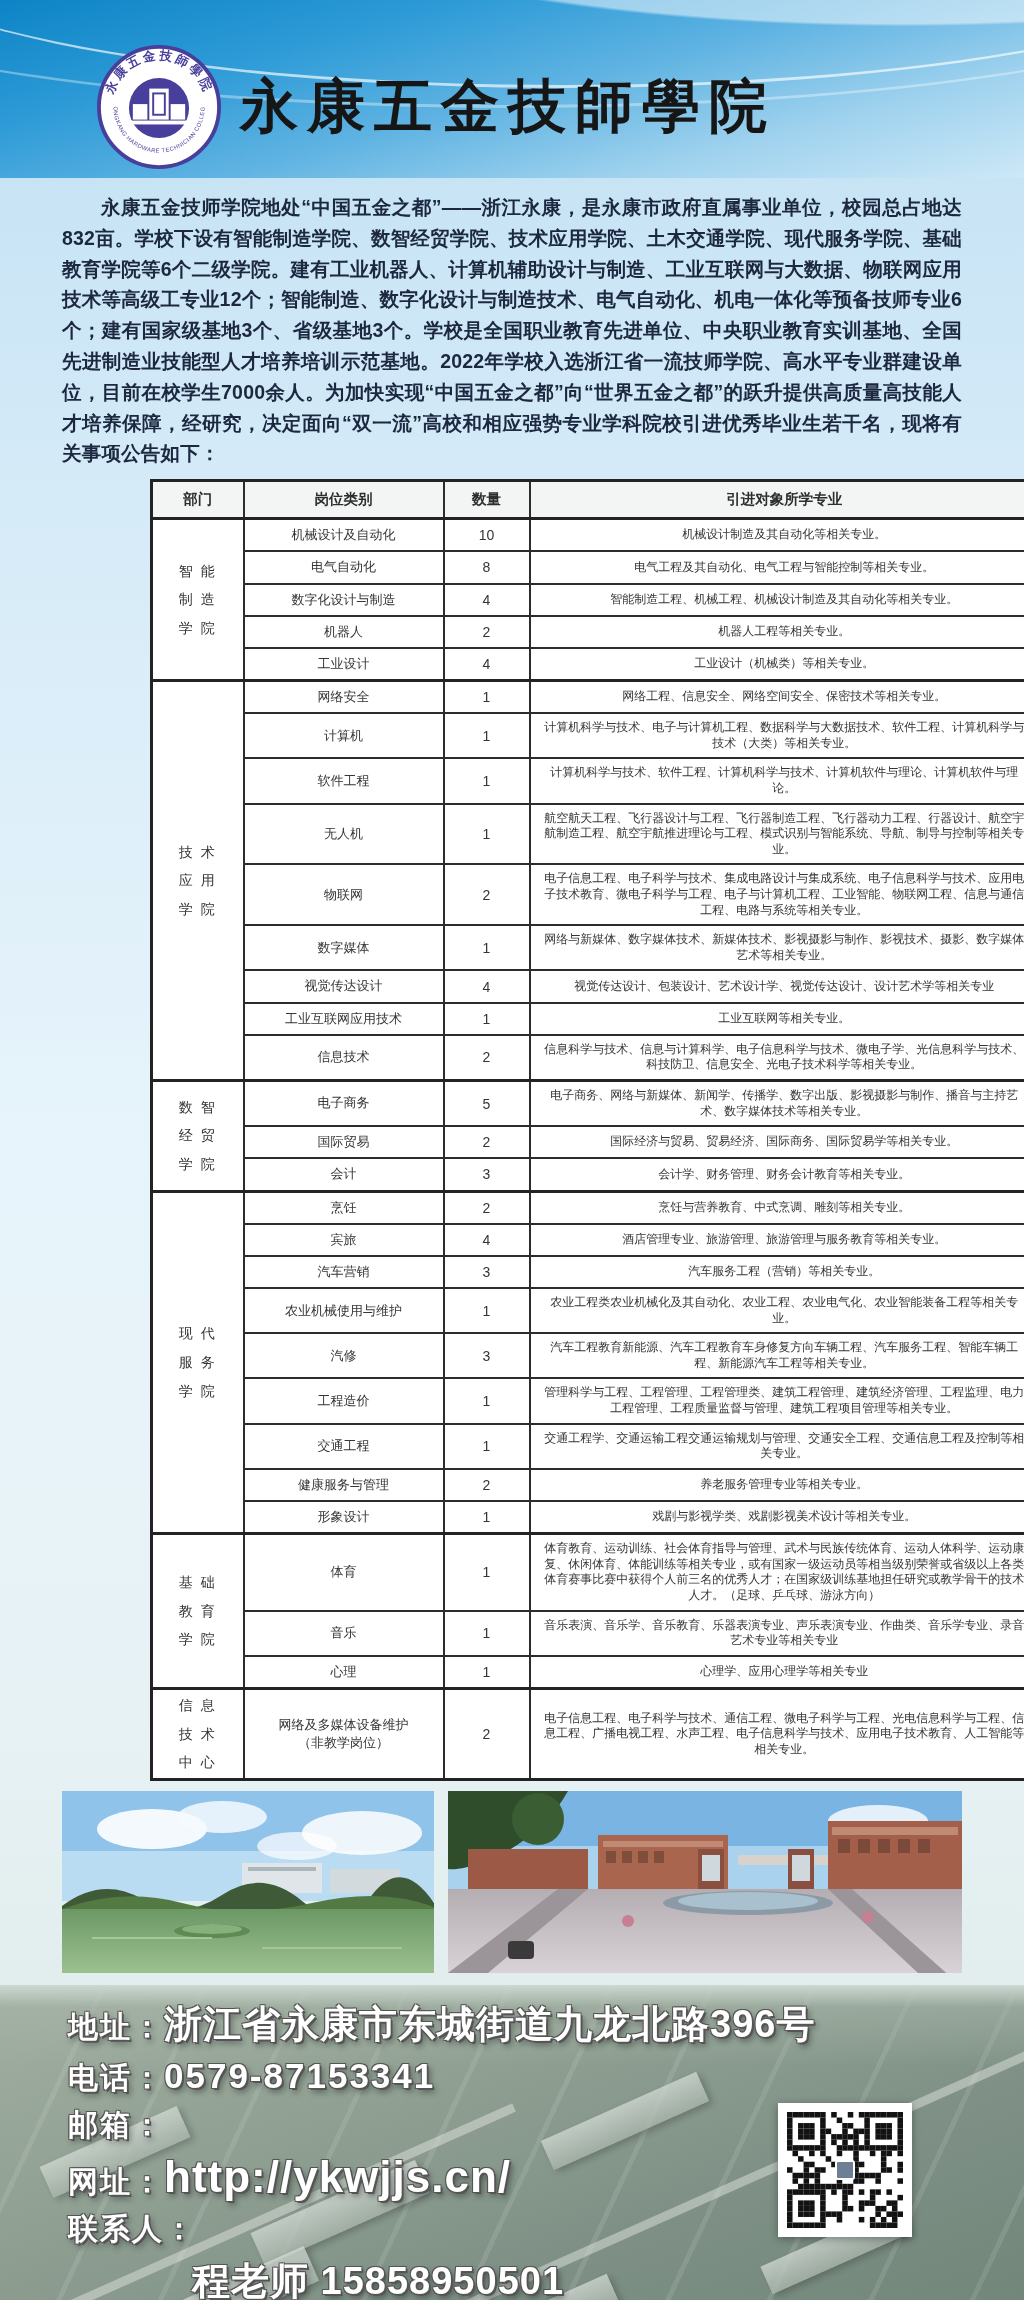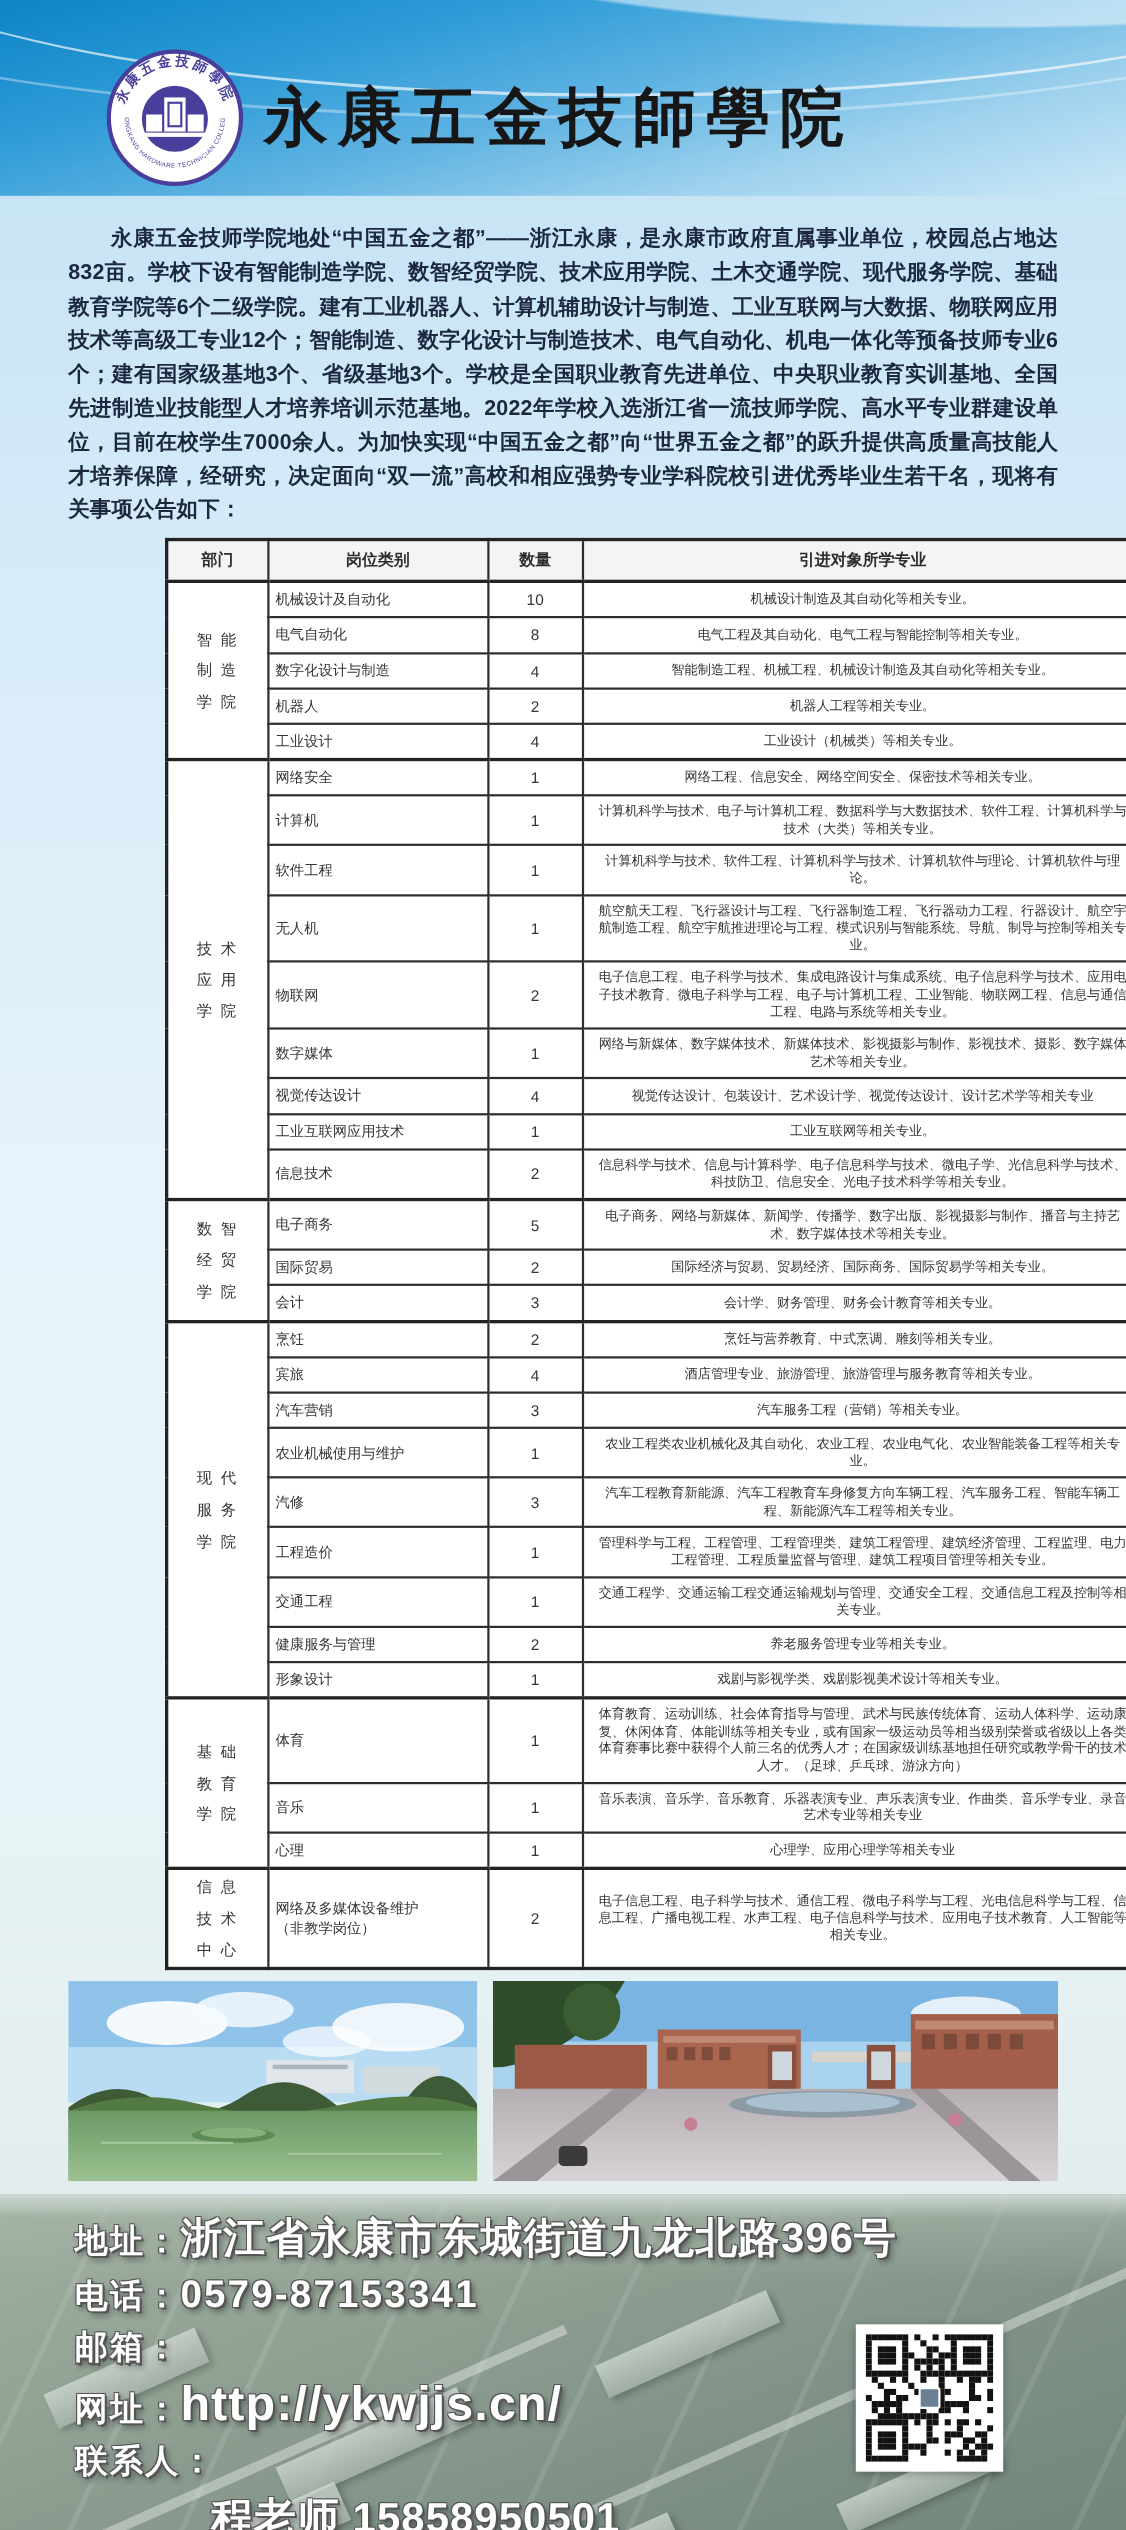--- a/index.html
+++ b/index.html
@@ -13,32 +13,32 @@
       radial-gradient(150% 120% at 10% -70%, rgba(255,255,255,.25) 55%, rgba(255,255,255,0) 56%),
       linear-gradient(165deg,#0d84c6 0%,#2e9bd7 28%,#5fb3e2 52%,#9fd2ee 76%,#cde8f7 100%);}
   .wave{position:absolute;border-radius:50%;border-bottom:3px solid rgba(255,255,255,.65);}
   .wave1{left:-15%;top:-215px;width:140%;height:300px;}
   .wave2{left:-25%;top:-175px;width:150%;height:280px;border-bottom-color:rgba(255,255,255,.35);}
   .brand{position:absolute;left:96px;top:44px;display:flex;align-items:center;gap:18px;}
   .logo{width:126px;height:126px;flex:0 0 auto;}
   .school-name{font-family:"DejaVu Serif","Liberation Serif",serif;font-size:58px;font-weight:bold;
     color:#161616;letter-spacing:9px;white-space:nowrap;}
   
-  .intro{margin:24px 62px 8px;font-size:19.5px;line-height:1.58;color:#1c2740;font-weight:700;
+  .intro{margin:14px 62px 8px;font-size:19.5px;line-height:1.58;color:#1c2740;font-weight:700;
     text-align:justify;text-indent:2em;letter-spacing:.2px;}
   
   .table-wrap{margin:2px auto 0;width:724px;}
   table.jobs{width:100%;border-collapse:collapse;table-layout:fixed;background:#ffffff;border:3px solid #232323;}
   table.jobs col.c-dept{width:92px;} table.jobs col.c-pos{width:200px;}
   table.jobs col.c-cnt{width:86px;} table.jobs col.c-maj{width:510px;}
   table.jobs th{background:#f3f4f4;font-size:14.5px;color:#2d2d2d;padding:8px 4px;border:2px solid #2c2c2c;}
   table.jobs td{border:2px solid #2c2c2c;color:#353535;vertical-align:middle;}
   table.jobs tr.group-start td{border-top:3px solid #232323;}
   td.dept{font-size:14px;text-align:center;white-space:pre-line;line-height:2.05;letter-spacing:2px;color:#2e2e2e;}
-  td.pos{font-size:13px;text-align:left;padding:6px 6px;white-space:pre-line;line-height:1.4;}
+  td.pos{font-size:13px;text-align:center;padding:6px 6px;white-space:pre-line;line-height:1.4;}
   td.cnt{font-size:14px;text-align:center;padding:4px 2px;}
   td.maj{font-size:12px;text-align:center;padding:6px 10px;line-height:1.3;}
   
   .photos{flex:0 0 182px;margin:10px 62px 0;display:flex;gap:14px;}
   .photo{height:182px;overflow:hidden;}
   .photo svg{display:block;width:100%;height:100%;}
   .photo-left{width:372px;flex:0 0 auto;}
   .photo-right{flex:1;}
   
   .footer{flex:1;min-height:250px;position:relative;margin-top:12px;overflow:hidden;

